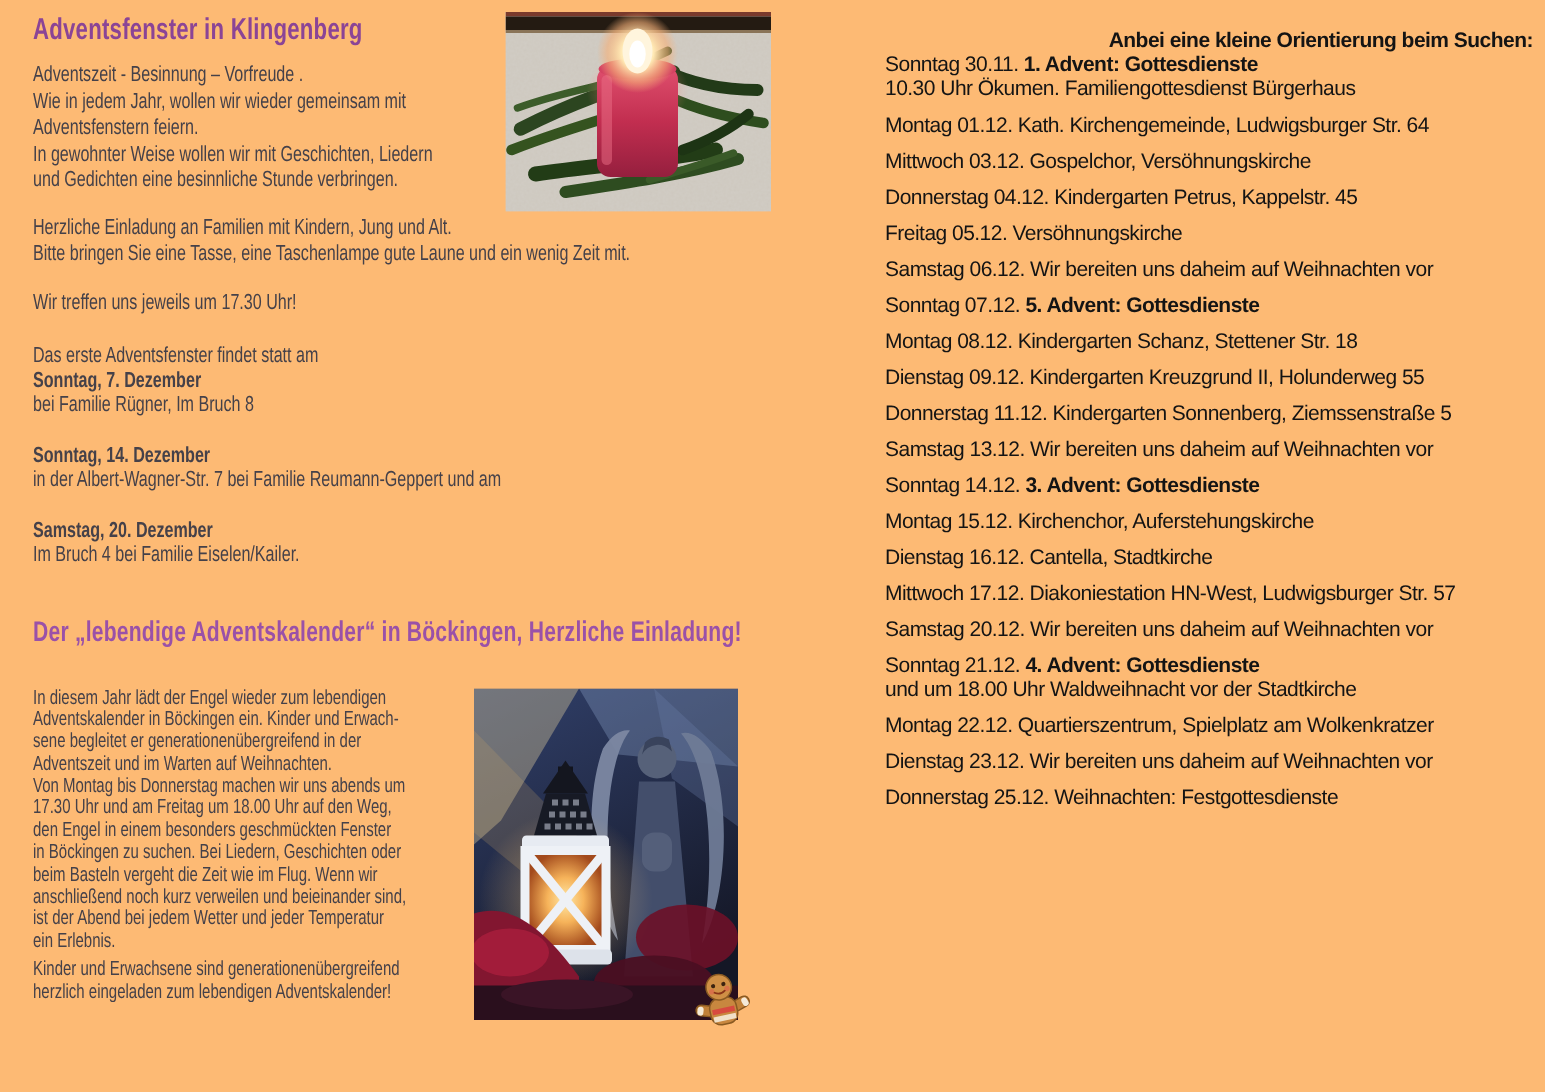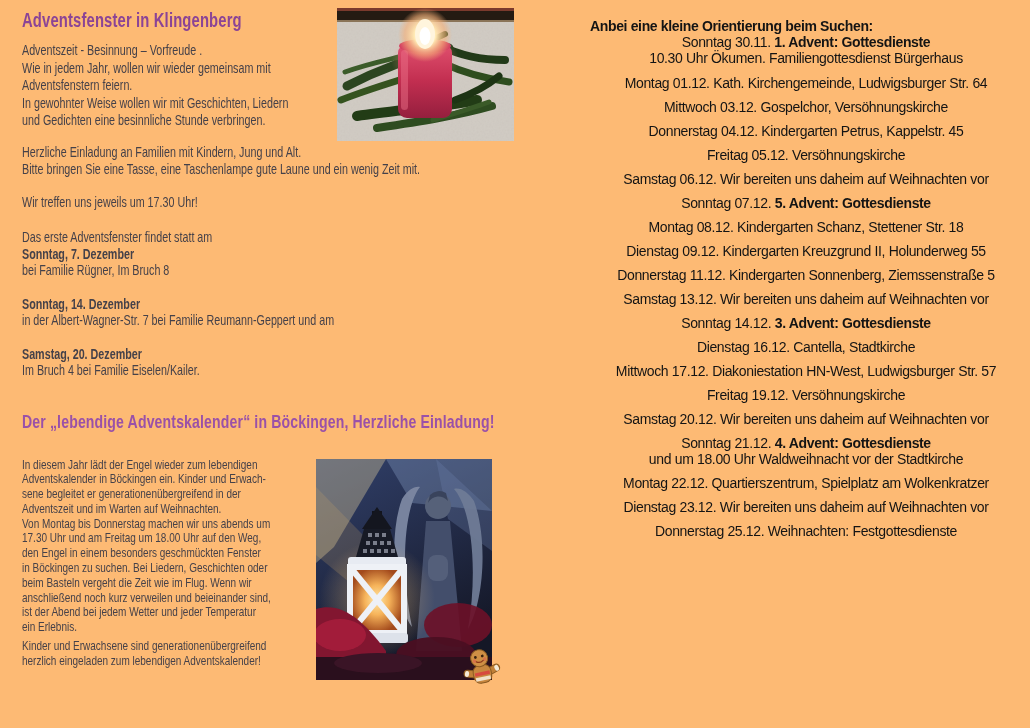--- a/index.html
+++ b/index.html
@@ -41,22 +41,22 @@
   .photo-candle{left:337px;top:8px;width:177px;height:133px;}
   .photo-angel{left:316px;top:459px;width:176px;height:221px;}
   .sticker-gingerbread{left:461px;top:648px;width:40px;height:38px;}
   .photo svg{display:block;width:100%;height:100%;}
 
   
   .col-right{
     position:absolute;left:590px;top:19px;width:432px;
     color:#141414;font-size:14px;line-height:15.5px;letter-spacing:-0.35px;
   }
-  .r-head{font-weight:700;}
-  .entry{margin-top:8.5px;text-align:center;}
+  .r-head{font-weight:700;text-align:right;}
+  .entry{margin-top:8.5px;}
   .entry.first{margin-top:0.5px;}
   .entry.after-first{margin-top:10px;}
   .entry b{font-weight:700;}
 </style>
 </head>
 <body>
 
 <div class="page">
 
   <div class="col-left">
@@ -290,27 +290,27 @@
         <div class="entry">
           <div>Donnerstag 11.12. Kindergarten Sonnenberg, Ziemssenstraße 5</div>
         </div>
         <div class="entry">
           <div>Samstag 13.12. Wir bereiten uns daheim auf Weihnachten vor</div>
         </div>
         <div class="entry">
           <div>Sonntag 14.12. <b>3. Advent: Gottesdienste</b></div>
         </div>
         <div class="entry">
+          <div>Montag 15.12. Kirchenchor, Auferstehungskirche</div>
+        </div>
+        <div class="entry">
           <div>Dienstag 16.12. Cantella, Stadtkirche</div>
         </div>
         <div class="entry">
           <div>Mittwoch 17.12. Diakoniestation HN-West, Ludwigsburger Str. 57</div>
-        </div>
-        <div class="entry">
-          <div>Freitag 19.12. Versöhnungskirche</div>
         </div>
         <div class="entry">
           <div>Samstag 20.12. Wir bereiten uns daheim auf Weihnachten vor</div>
         </div>
         <div class="entry">
           <div>Sonntag 21.12. <b>4. Advent: Gottesdienste</b></div>
           <div>und um 18.00 Uhr Waldweihnacht vor der Stadtkirche</div>
         </div>
         <div class="entry">
           <div>Montag 22.12. Quartierszentrum, Spielplatz am Wolkenkratzer</div>

